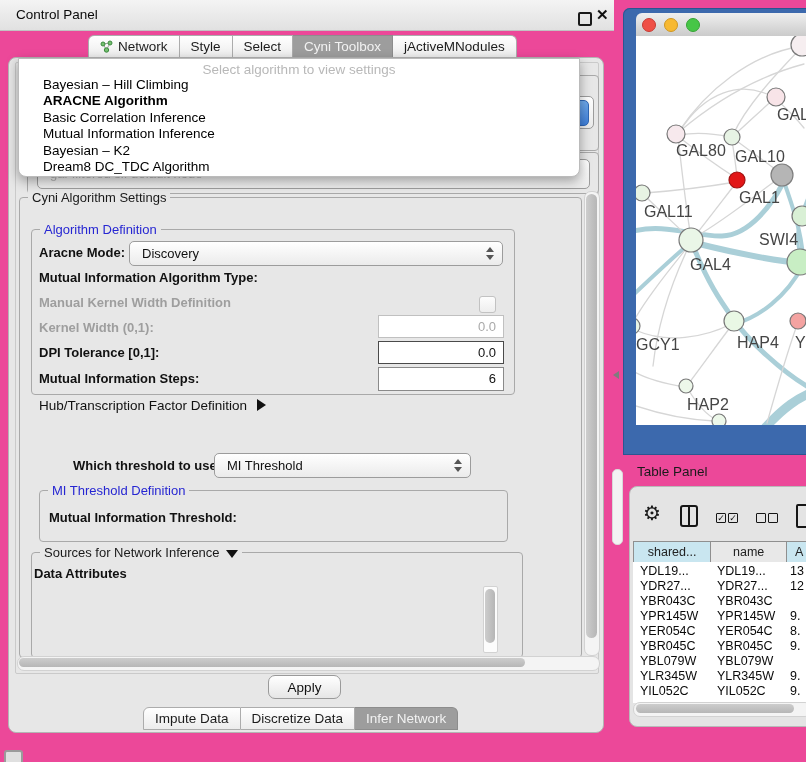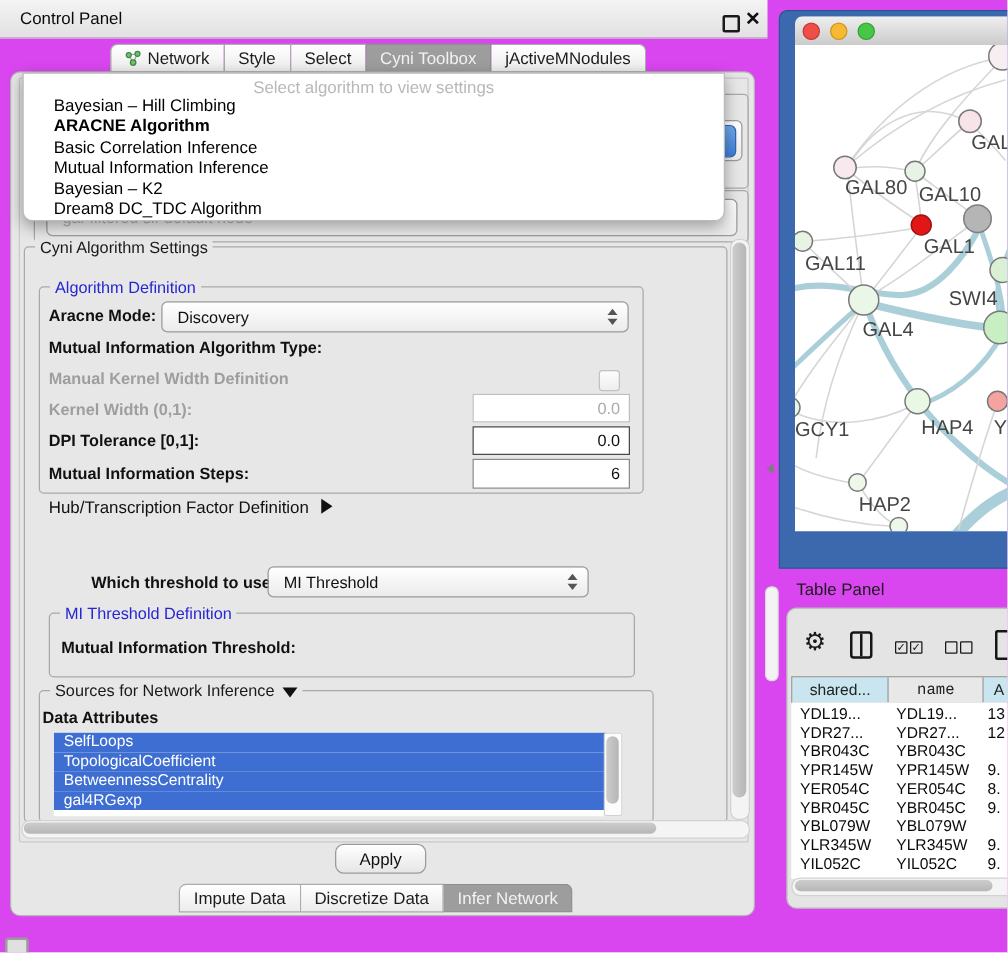--- a/index.html
+++ b/index.html
@@ -1,16 +1,16 @@
 <!DOCTYPE html>
 <html><head>
 <meta charset="utf-8">
 <style>
   html,body{margin:0;padding:0}
-  .screen{position:relative;width:806px;height:762px;background:#d946ef;overflow:hidden;
+  .screen{position:relative;width:806px;height:762px;background:#ec4899;overflow:hidden;
           font-family:"Liberation Sans",sans-serif;-webkit-font-smoothing:antialiased}
   
   .cp-title{position:absolute;left:0;top:0;width:614px;height:30px;
             background:linear-gradient(#f4f4f4,#e1e1e1);border-bottom:1px solid #c2c2c2}
   .cp-title .t{position:absolute;left:16px;top:7px;font-size:13.5px;color:#0a0a0a}
   .float-btn{position:absolute;left:578px;top:12px;width:10px;height:10px;border:2px solid #1a1a1a;border-radius:2px}
   .close-btn{position:absolute;left:596px;top:6px;font-size:15px;font-weight:bold;color:#111}
   .cp-tabs{position:absolute;left:88px;top:35px;height:23px;display:flex}
   .tab{height:21px;line-height:21px;padding:0 11px;font-size:13.5px;color:#1c1c1c;
        background:linear-gradient(#ffffff,#ececec);border:1px solid #acacac;border-left:none;
@@ -213,26 +213,20 @@
     </div>
     <div class="gb" style="left:30px;top:432px;width:467px;height:50px">
       <span class="gb-t blue">MI Threshold Definition</span>
     </div>
     <span class="lbl" style="left:40px;top:452px">Mutual Information Threshold:</span>
 
     <div class="gb" style="left:22px;top:494px;width:490px;height:104px">
       <span class="gb-t"><span>Sources for Network Inference</span><span class="tri-down"></span></span>
     </div>
     <span class="lbl" style="left:25px;top:508px">Data Attributes</span>
-    <div class="attr-list" id="attr-list">
-        <div class="attr-item">SelfLoops</div>
-        <div class="attr-item">TopologicalCoefficient</div>
-        <div class="attr-item">BetweennessCentrality</div>
-        <div class="attr-item">gal4RGexp</div>
-      </div>
     <div class="sb-track" style="left:474px;top:528px;width:13px;height:65px;border-radius:2px;background:#fcfcfc"></div>
     <div class="sb-thumb" style="left:476px;top:531px;width:10px;height:54px"></div>
 
     <div class="sb-track" style="left:575px;top:133px;width:14px;height:463px"></div>
     <div class="sb-thumb" style="left:577px;top:136px;width:11px;height:444px"></div>
     <div class="sb-track" style="left:8px;top:598px;width:581px;height:13px"></div>
     <div class="sb-thumb h" style="left:10px;top:600px;width:506px;height:9px"></div>
 
     <button class="apply">Apply</button>
   </div>
@@ -311,21 +305,21 @@
   <div class="tp-box">
     <span class="gear">⚙</span>
     <span class="splitcol"></span>
     <span class="ckb" style="left:86px;top:26px">✓</span>
     <span class="ckb" style="left:98px;top:26px">✓</span>
     <span class="ckb" style="left:126px;top:26px"></span>
     <span class="ckb" style="left:138px;top:26px"></span>
     <span class="pageic"></span>
     <div class="tp-header" id="tp-header">
         <div class="tp-h hl" style="width: 77px;">shared...</div>
-        <div class="tp-h" style="width: 76px; font-family: Liberation Mono, monospace;">name</div>
+        <div class="tp-h" style="width: 76px;">name</div>
         <div class="tp-h hl" style="width: 24px;">A</div>
       </div>
     <div class="tp-rows" id="tp-rows">
         <div class="tp-row">
           <div class="tp-c tp-c0">YDL19...</div>
           <div class="tp-c tp-c1">YDL19...</div>
           <div class="tp-c tp-c2">13</div>
         </div>
         <div class="tp-row">
           <div class="tp-c tp-c0">YDR27...</div>

